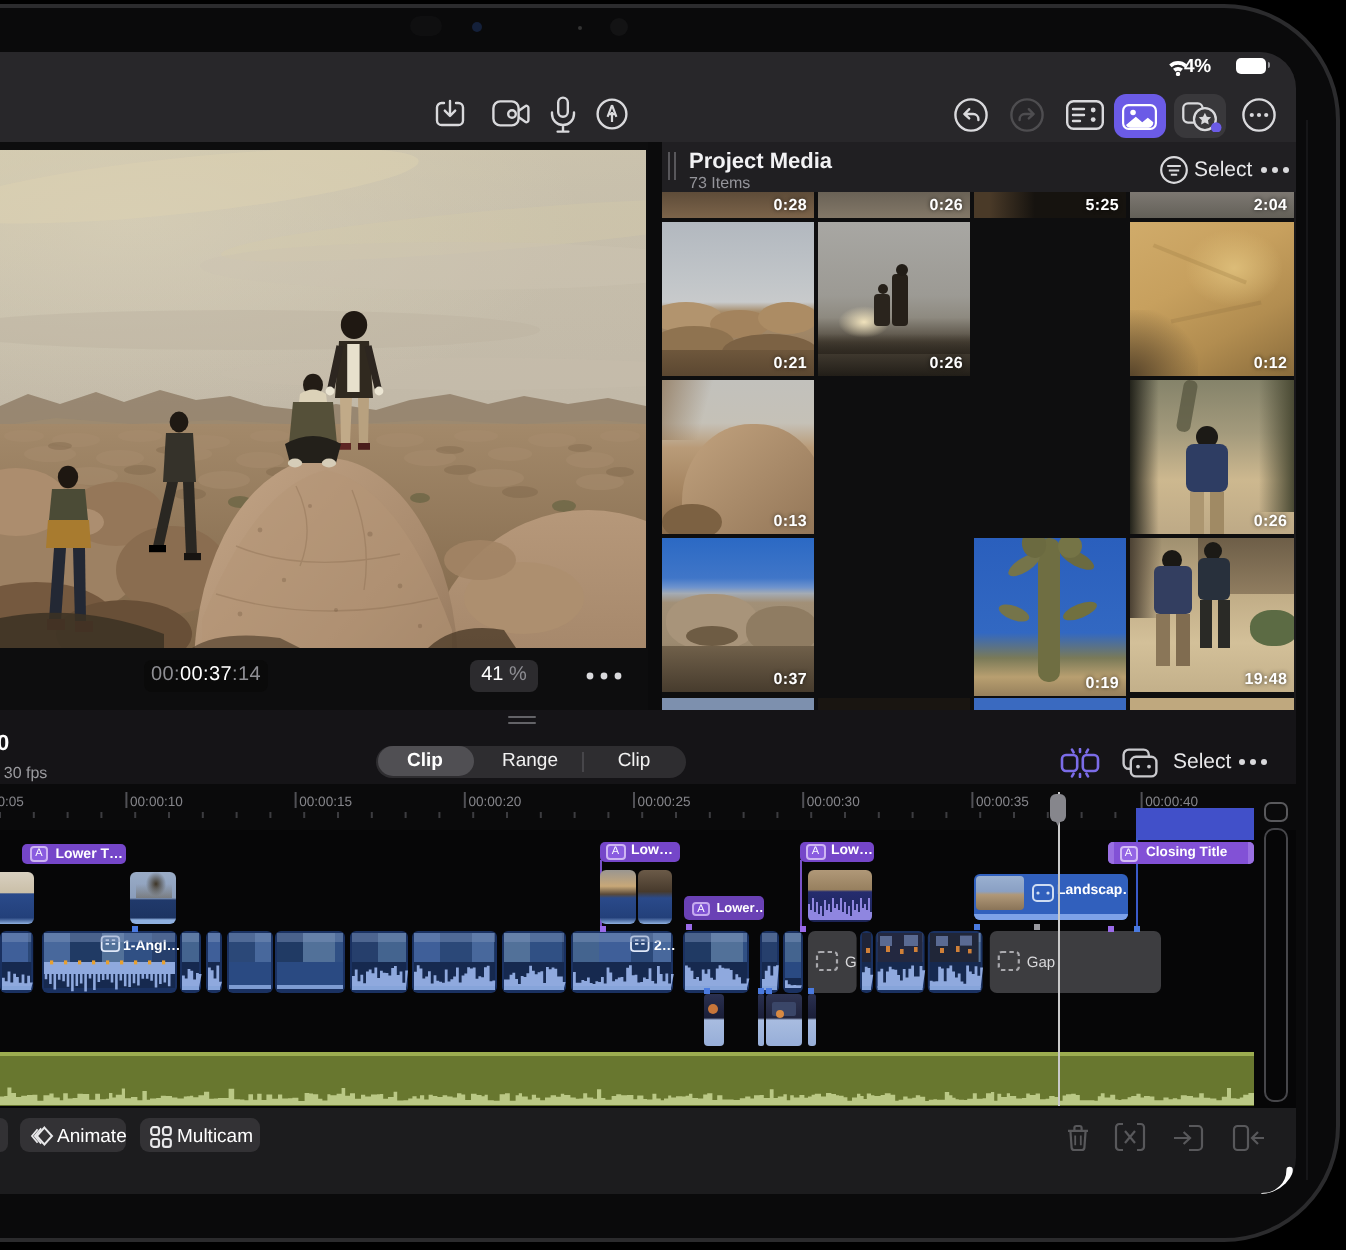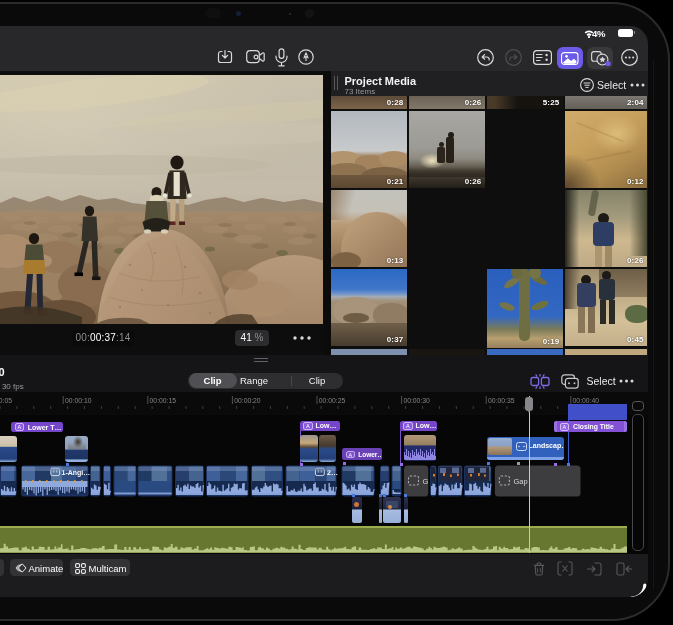--- a/index.html
+++ b/index.html
@@ -355,39 +355,39 @@
  <div class="abs" style="left:0;top:0;width:16px;height:40px;background:linear-gradient(90deg,#4c4234,rgba(80,70,50,0))"></div>
  <div class="abs" style="left:60px;top:36px;width:24px;height:18px;border-radius:45%;background:#5c6b44"></div>
  <div class="abs" style="left:16px;top:6px;width:10px;height:10px;border-radius:50%;background:#1a1814"></div>
  <div class="abs" style="left:12px;top:14px;width:19px;height:24px;border-radius:3px;background:#333e60"></div>
  <div class="abs" style="left:13px;top:38px;width:7px;height:26px;background:#8a7658"></div>
  <div class="abs" style="left:23px;top:38px;width:7px;height:26px;background:#806c50"></div>
  <div class="abs" style="left:37px;top:2px;width:9px;height:9px;border-radius:50%;background:#1c1a16"></div>
  <div class="abs" style="left:34px;top:10px;width:16px;height:21px;border-radius:3px;background:#28303c"></div>
  <div class="abs" style="left:35px;top:31px;width:6px;height:24px;background:#2a2a26"></div>
  <div class="abs" style="left:44px;top:31px;width:6px;height:24px;background:#2a2a26"></div>
- <span class="ts">0:45</span>
+ <span class="ts">19:48</span>
       </div>
 
 <div class="cell" style="left:331px;top:348.5px;width:75.5px;height:6.5px;background:#7d90ae"></div>
 <div class="cell" style="left:409px;top:348.5px;width:75.5px;height:6.5px;background:#191511"></div>
 <div class="cell" style="left:487px;top:348.5px;width:75.5px;height:6.5px;background:#3a6ac0"></div>
 <div class="cell" style="left:565px;top:348.5px;width:81.7px;height:6.5px;background:#bfa87e"></div>
 
 <div class="abs" style="left:0;top:355px;width:647.5px;height:198.5px;background:#060607"></div>
 <div class="abs" style="left:0;top:355px;width:647.5px;height:37px;background:#151417"></div>
 
 <div class="abs" style="left:253.5px;top:357.5px;width:14px;height:1.6px;border-radius:1px;background:#636367"></div>
 <div class="abs" style="left:253.5px;top:360.7px;width:14px;height:1.6px;border-radius:1px;background:#636367"></div>
 <div class="abs" style="left:-1.5px;top:366px;font-size:11px;font-weight:bold;color:#fff">0</div>
 <div class="abs" style="left:-3px;top:382px;font-size:8px;color:#9a9a9e">· 30 fps</div>
 <div class="abs" style="left:188px;top:372.5px;width:155px;height:16px;border-radius:8px;background:#2e2d30"></div>
 <div class="abs" style="left:188.5px;top:373px;width:48px;height:15px;border-radius:7.5px;background:#504f53"></div>
 <div class="abs" style="left:188.5px;top:372.5px;width:48px;height:16px;font-size:9.5px;font-weight:bold;color:#fff;text-align:center;line-height:16px">Clip</div>
-<div class="abs" style="left:240px;top:372.5px;width:50px;height:16px;font-size:9.5px;color:#f2f2f2;line-height:16px">Range</div>
+<div class="abs" style="left:240px;top:372.5px;width:50px;height:16px;font-size:9.5px;color:#f2f2f2;text-align:center;line-height:16px">Range</div>
 <div class="abs" style="left:291px;top:375.5px;width:1px;height:10px;background:#47464a"></div>
 <div class="abs" style="left:292px;top:372.5px;width:50px;height:16px;font-size:9.5px;color:#f2f2f2;text-align:center;line-height:16px">Clip</div>
 <svg class="abs" style="left:530px;top:374px" width="20" height="15" viewBox="0 0 20 15" fill="none" stroke="#7b6ce8" stroke-width="1.3">
  <rect x="1" y="3.5" width="7.6" height="8" rx="2"></rect>
  <rect x="11.4" y="3.5" width="7.6" height="8" rx="2"></rect>
  <path d="M10 0.5 V2 M10 13 V14.5 M6 0.8 L6.8 2.2 M14 0.8 L13.2 2.2 M6 14.2 L6.8 12.8 M14 14.2 L13.2 12.8" stroke-linecap="round"></path>
 </svg>
 <svg class="abs" style="left:561px;top:374px" width="18" height="15" viewBox="0 0 18 15" fill="none" stroke="#c9c9cd" stroke-width="1.2">
  <rect x="0.8" y="0.8" width="12.6" height="9.6" rx="2.6"></rect>
  <rect x="4.4" y="4.4" width="12.8" height="9.8" rx="2.6" fill="#151417"></rect>

